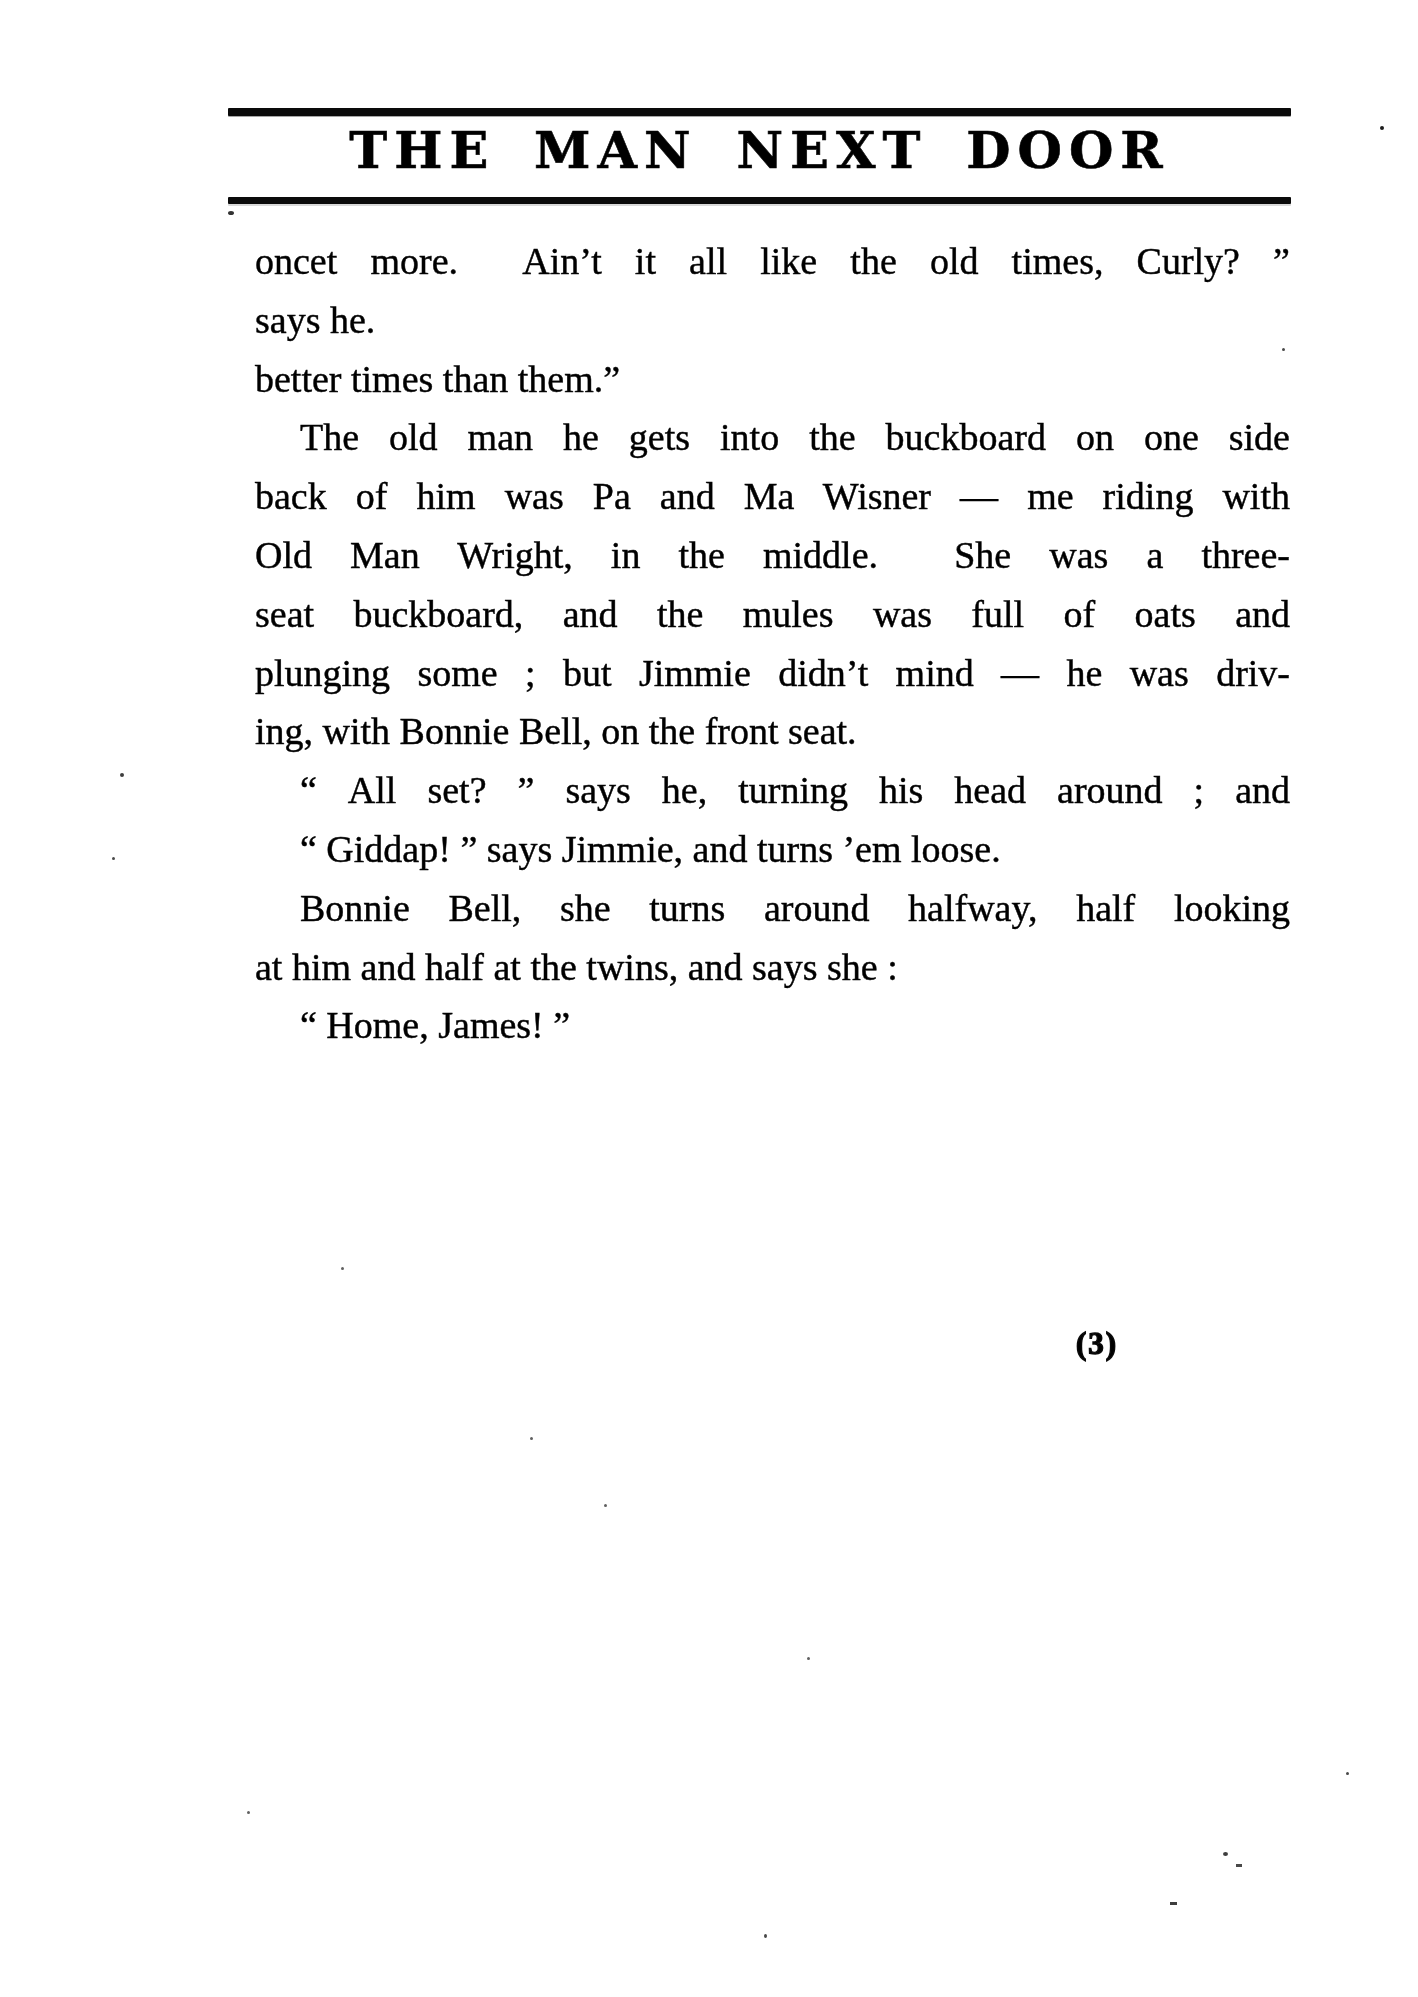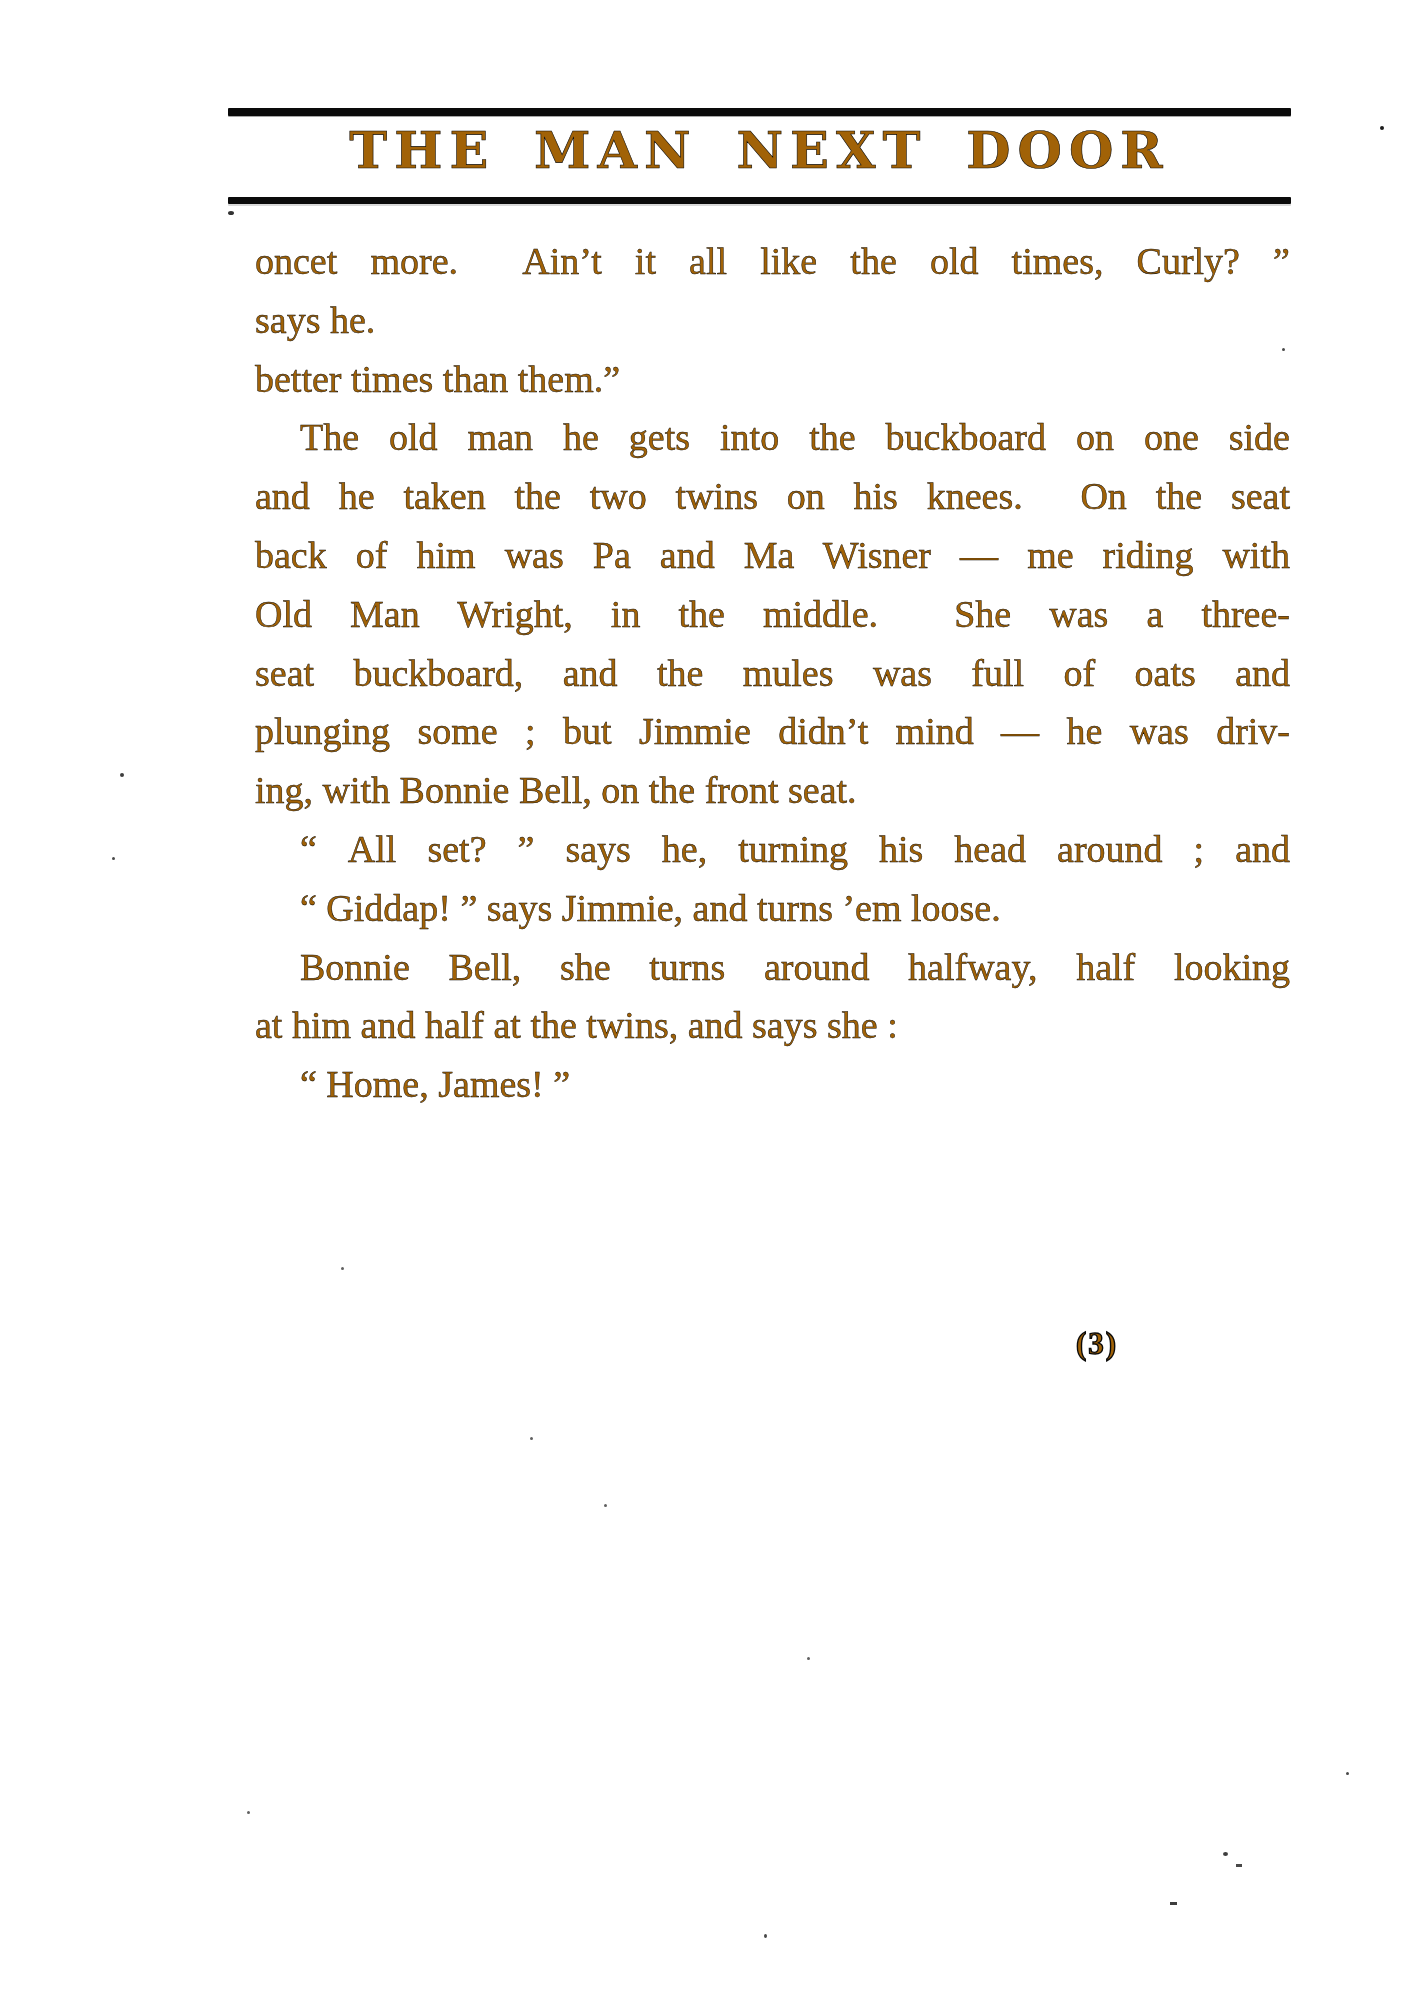--- a/index.html
+++ b/index.html
@@ -1,20 +1,20 @@
 <!DOCTYPE html>
 <html><head>
 <meta charset="utf-8">
 <style>
   html,body { margin:0; padding:0; background:#ffffff; }
   .page {
     position:relative;
     width:1418px; height:1997px;
     background:#ffffff;
-    color:#a16207;
+    color:#000000;
     font-family:"Liberation Serif", serif;
     overflow:hidden;
   }
   .rule {
     position:absolute; left:228px; width:1063px;
     background:#0a0a0a; border-radius:1px;
   }
   .rule-top { top:108px; height:8px; box-shadow:0 1px 0 rgba(0,0,0,.35); }
   .rule-bottom { top:197px; height:7px; box-shadow:0 2px 0 rgba(0,0,0,.15); }
   .title {
@@ -50,21 +50,20 @@
 
   <h1 class="title">THE MAN NEXT DOOR</h1>
 
   <div class="rule rule-bottom"></div>
 
   <div class="body-text" id="body-text">
       <div class="line justify">oncet more.&nbsp; Ain’t it all like the old times, Curly?&nbsp;”</div>
       <div class="line">says he.</div>
       <div class="line">better times than them.”</div>
       <div class="line indent justify">The old man he gets into the buckboard on one side</div>
-      <div class="line justify">and he taken the two twins on his knees.&nbsp; On the seat</div>
       <div class="line justify">back of him was Pa and Ma Wisner — me riding with</div>
       <div class="line justify">Old Man Wright, in the middle.&nbsp; She was a three-</div>
       <div class="line justify">seat buckboard, and the mules was full of oats and</div>
       <div class="line justify">plunging some&nbsp;; but Jimmie didn’t mind — he was driv-</div>
       <div class="line">ing, with Bonnie Bell, on the front seat.</div>
       <div class="line indent justify">“&nbsp;All set?&nbsp;” says he, turning his head around&nbsp;; and</div>
       <div class="line indent">“&nbsp;Giddap!&nbsp;” says Jimmie, and turns ’em loose.</div>
       <div class="line indent justify">Bonnie Bell, she turns around halfway, half looking</div>
       <div class="line">at him and half at the twins, and says she&nbsp;:</div>
       <div class="line indent">“&nbsp;Home, James!&nbsp;”</div>

